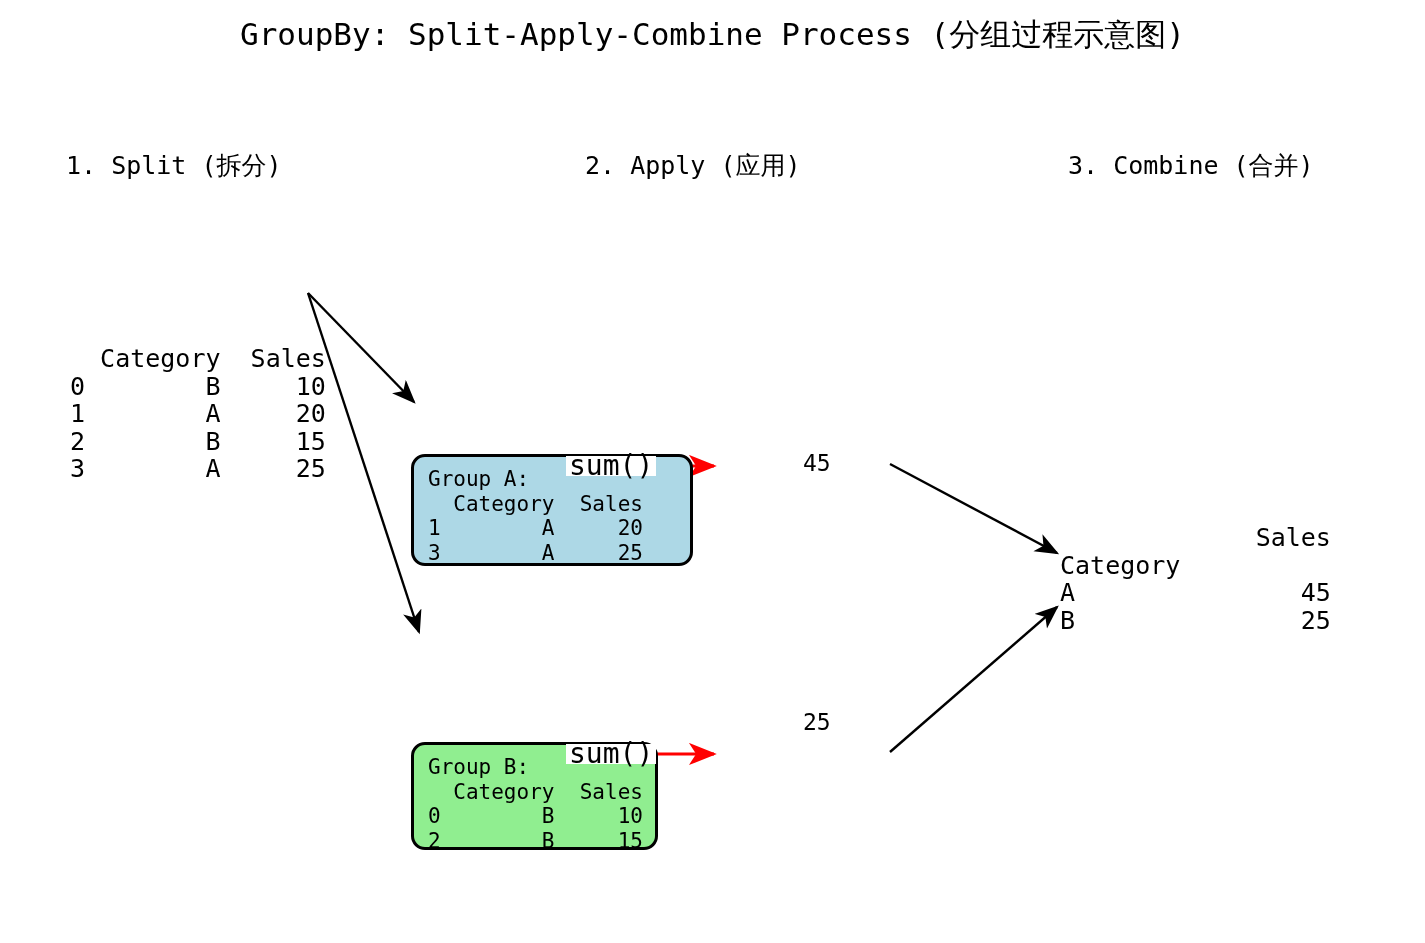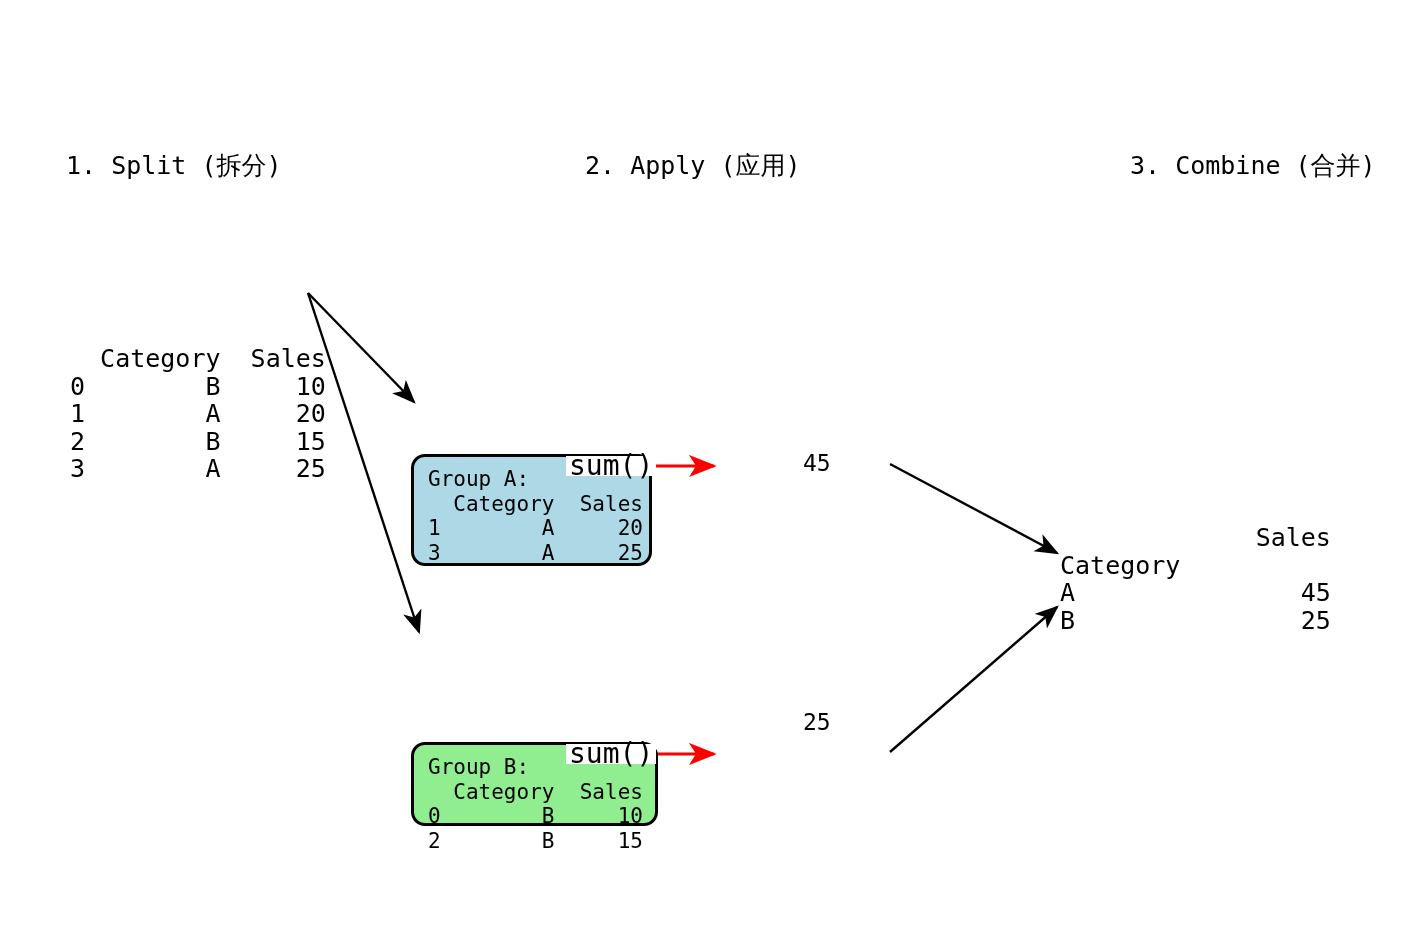--- a/index.html
+++ b/index.html
@@ -27,21 +27,21 @@
     letter-spacing: 0px;
     white-space: pre;
   }
 
   .stage-label {
     font-size: 25px;
     white-space: pre;
   }
   #stage-1 { left: 66px;  top: 149px; }
   #stage-2 { left: 585px; top: 149px; }
-  #stage-3 { left: 1130px; top: 149px; }
+  #stage-3 { left: 1068px; top: 149px; }
 
   
   #source-table {
     left: 70px;
     top: 345px;
     font-size: 25px;
     line-height: 27.5px;
     white-space: pre;
   }
 
@@ -51,29 +51,29 @@
     border-radius: 14px;
     box-sizing: border-box;
     font-size: 21px;
     line-height: 24.5px;
     white-space: pre;
     padding: 10px 0 0 14px;
   }
   #group-a-box {
     left: 411px;
     top: 454px;
-    width: 241px;
+    width: 282px;
     height: 112px;
     background: #ADD8E6;
   }
   #group-b-box {
     left: 411px;
     top: 742px;
     width: 247px;
-    height: 84px;
+    height: 108px;
     background: #90EE90;
   }
 
   .sum-label {
     font-size: 28px;
     background: #ffffff;
     padding: 0 3px;
     line-height: 20px;
     white-space: pre;
     z-index: 5;
@@ -104,20 +104,21 @@
     width: 1425px;
     height: 943px;
     pointer-events: none;
   }
 </style>
 </head>
 <body>
 
 <div id="canvas">
 
+  <div class="abs" id="title">GroupBy: Split-Apply-Combine Process (分组过程示意图)</div>
 
   <div class="abs stage-label" id="stage-1">1. Split (拆分)</div>
   <div class="abs stage-label" id="stage-2">2. Apply (应用)</div>
   <div class="abs stage-label" id="stage-3">3. Combine (合并)</div>
 
   <div class="abs" id="source-table">  Category  Sales
 0        B     10
 1        A     20
 2        B     15
 3        A     25</div>

